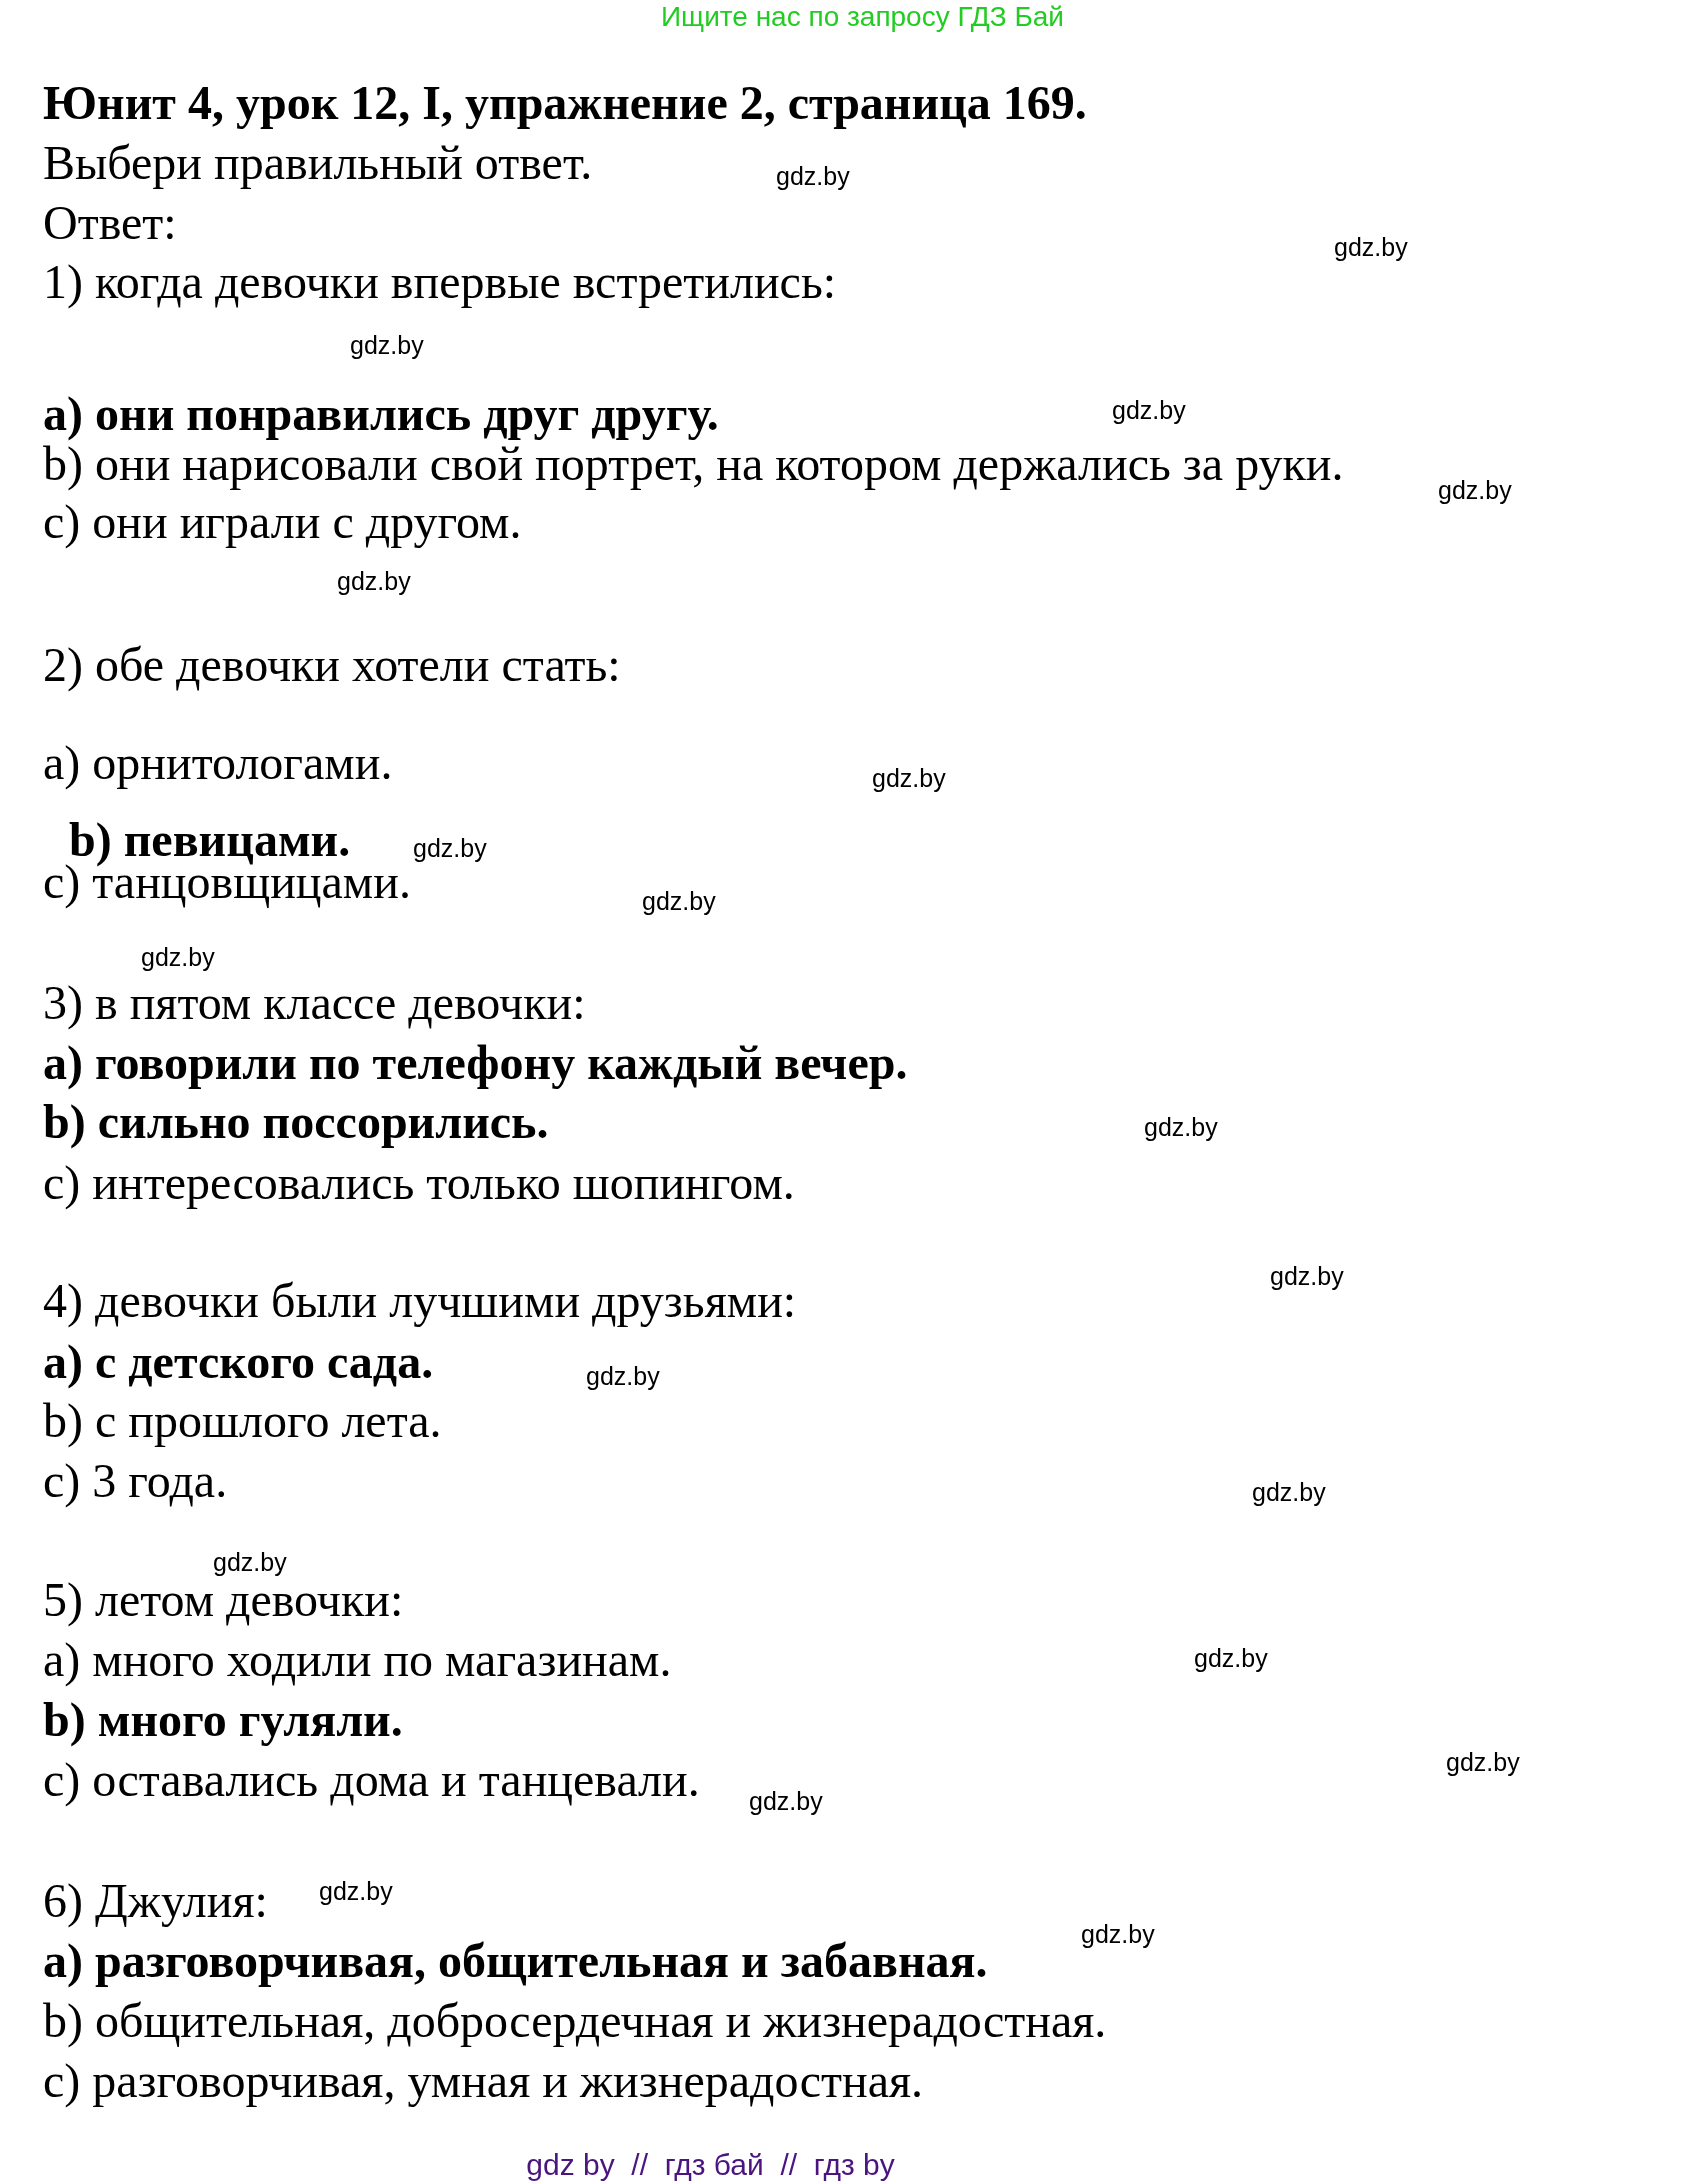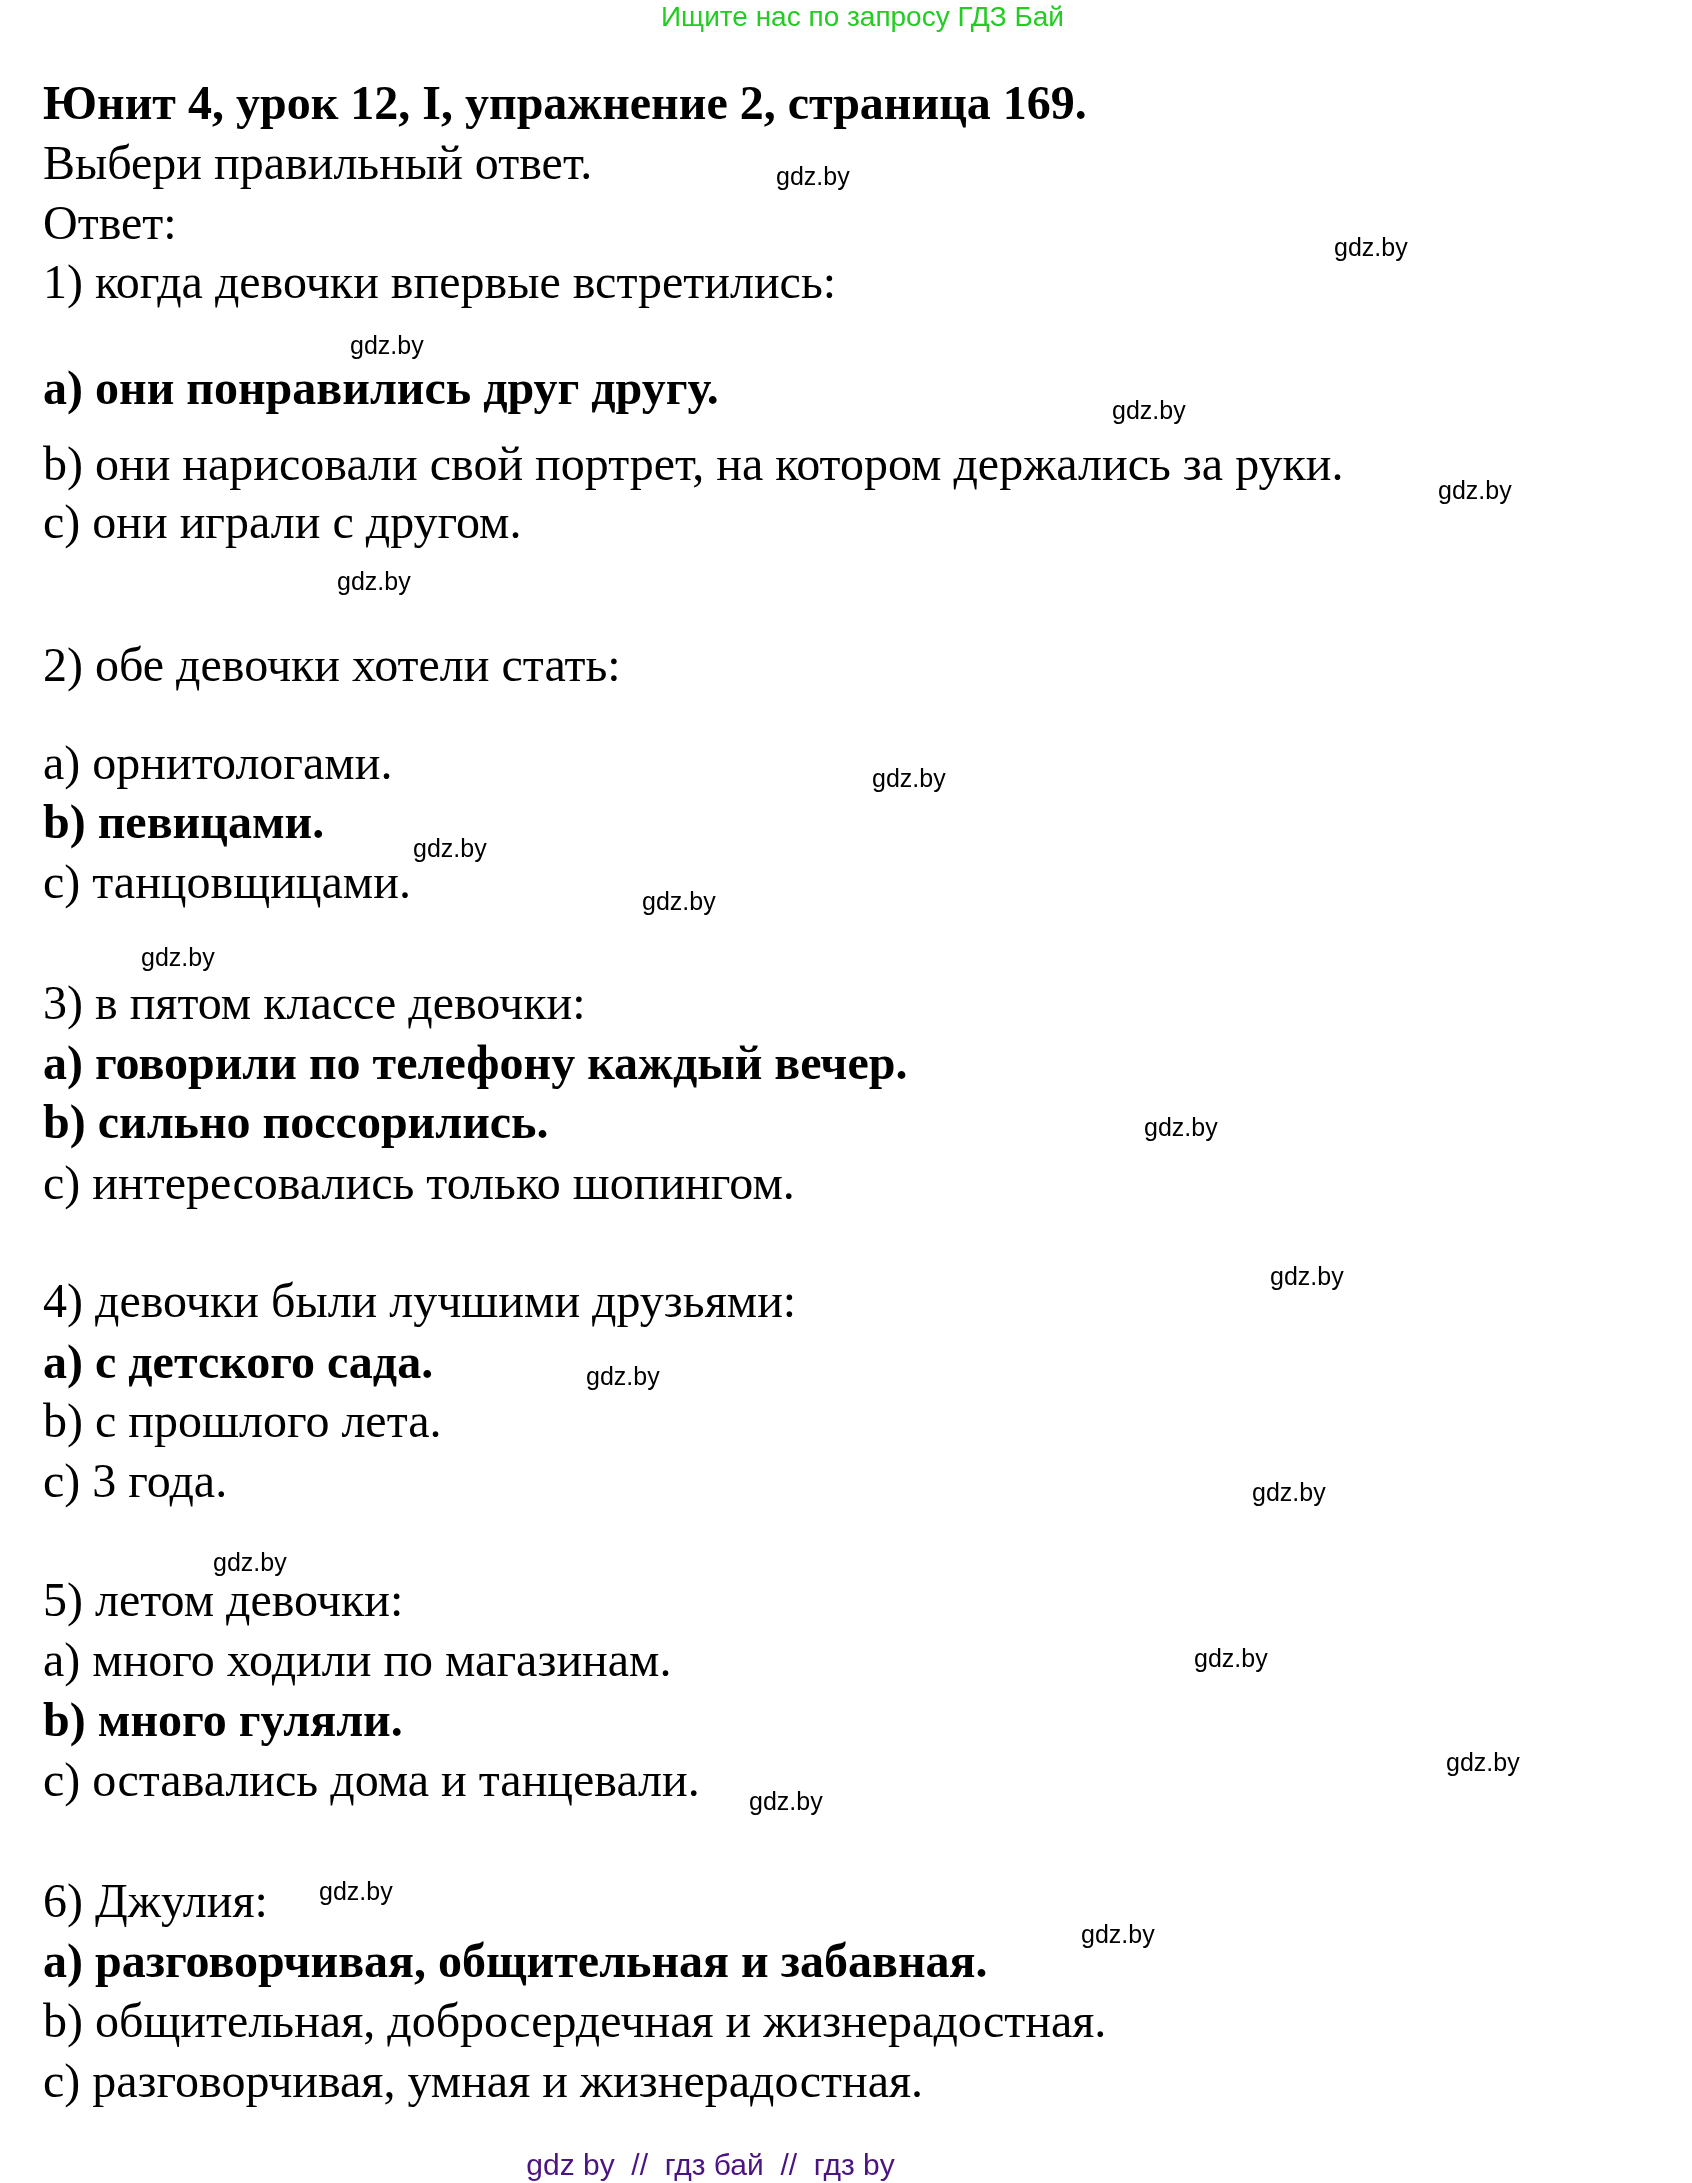--- a/index.html
+++ b/index.html
@@ -64,29 +64,29 @@
 
 <div class="header-banner">Ищите нас по запросу ГДЗ Бай</div>
 
 <div>
   <div class="line bold" style="top:79px;">Юнит 4, урок 12, I, упражнение 2, страница 169.</div>
   <div class="line" style="top:139px;">Выбери правильный ответ.</div>
   <div class="line" style="top:199px;">Ответ:</div>
 
   <div>
     <div class="line" style="top:258px;">1) когда девочки впервые встретились:</div>
-    <div class="line bold" style="top:364px;">a) они понравились друг другу.</div>
+    <div class="line bold" style="top:390px;">a) они понравились друг другу.</div>
     <div class="line" style="top:440px;">b) они нарисовали свой портрет, на котором держались за руки.</div>
     <div class="line" style="top:498px;">c) они играли с другом.</div>
   </div>
 
   <div>
     <div class="line" style="top:641px;">2) обе девочки хотели стать:</div>
     <div class="line" style="top:739px;">a) орнитологами.</div>
-    <div class="line bold" style="top:798px;">b) певицами.</div>
+    <div class="line bold" style="top:816px;margin-left:26px;">b) певицами.</div>
     <div class="line" style="top:858px;">c) танцовщицами.</div>
   </div>
 
   <div>
     <div class="line" style="top:979px;">3) в пятом классе девочки:</div>
     <div class="line bold" style="top:1039px;">a) говорили по телефону каждый вечер.</div>
     <div class="line bold" style="top:1098px;">b) сильно поссорились.</div>
     <div class="line" style="top:1159px;">c) интересовались только шопингом.</div>
   </div>
 

